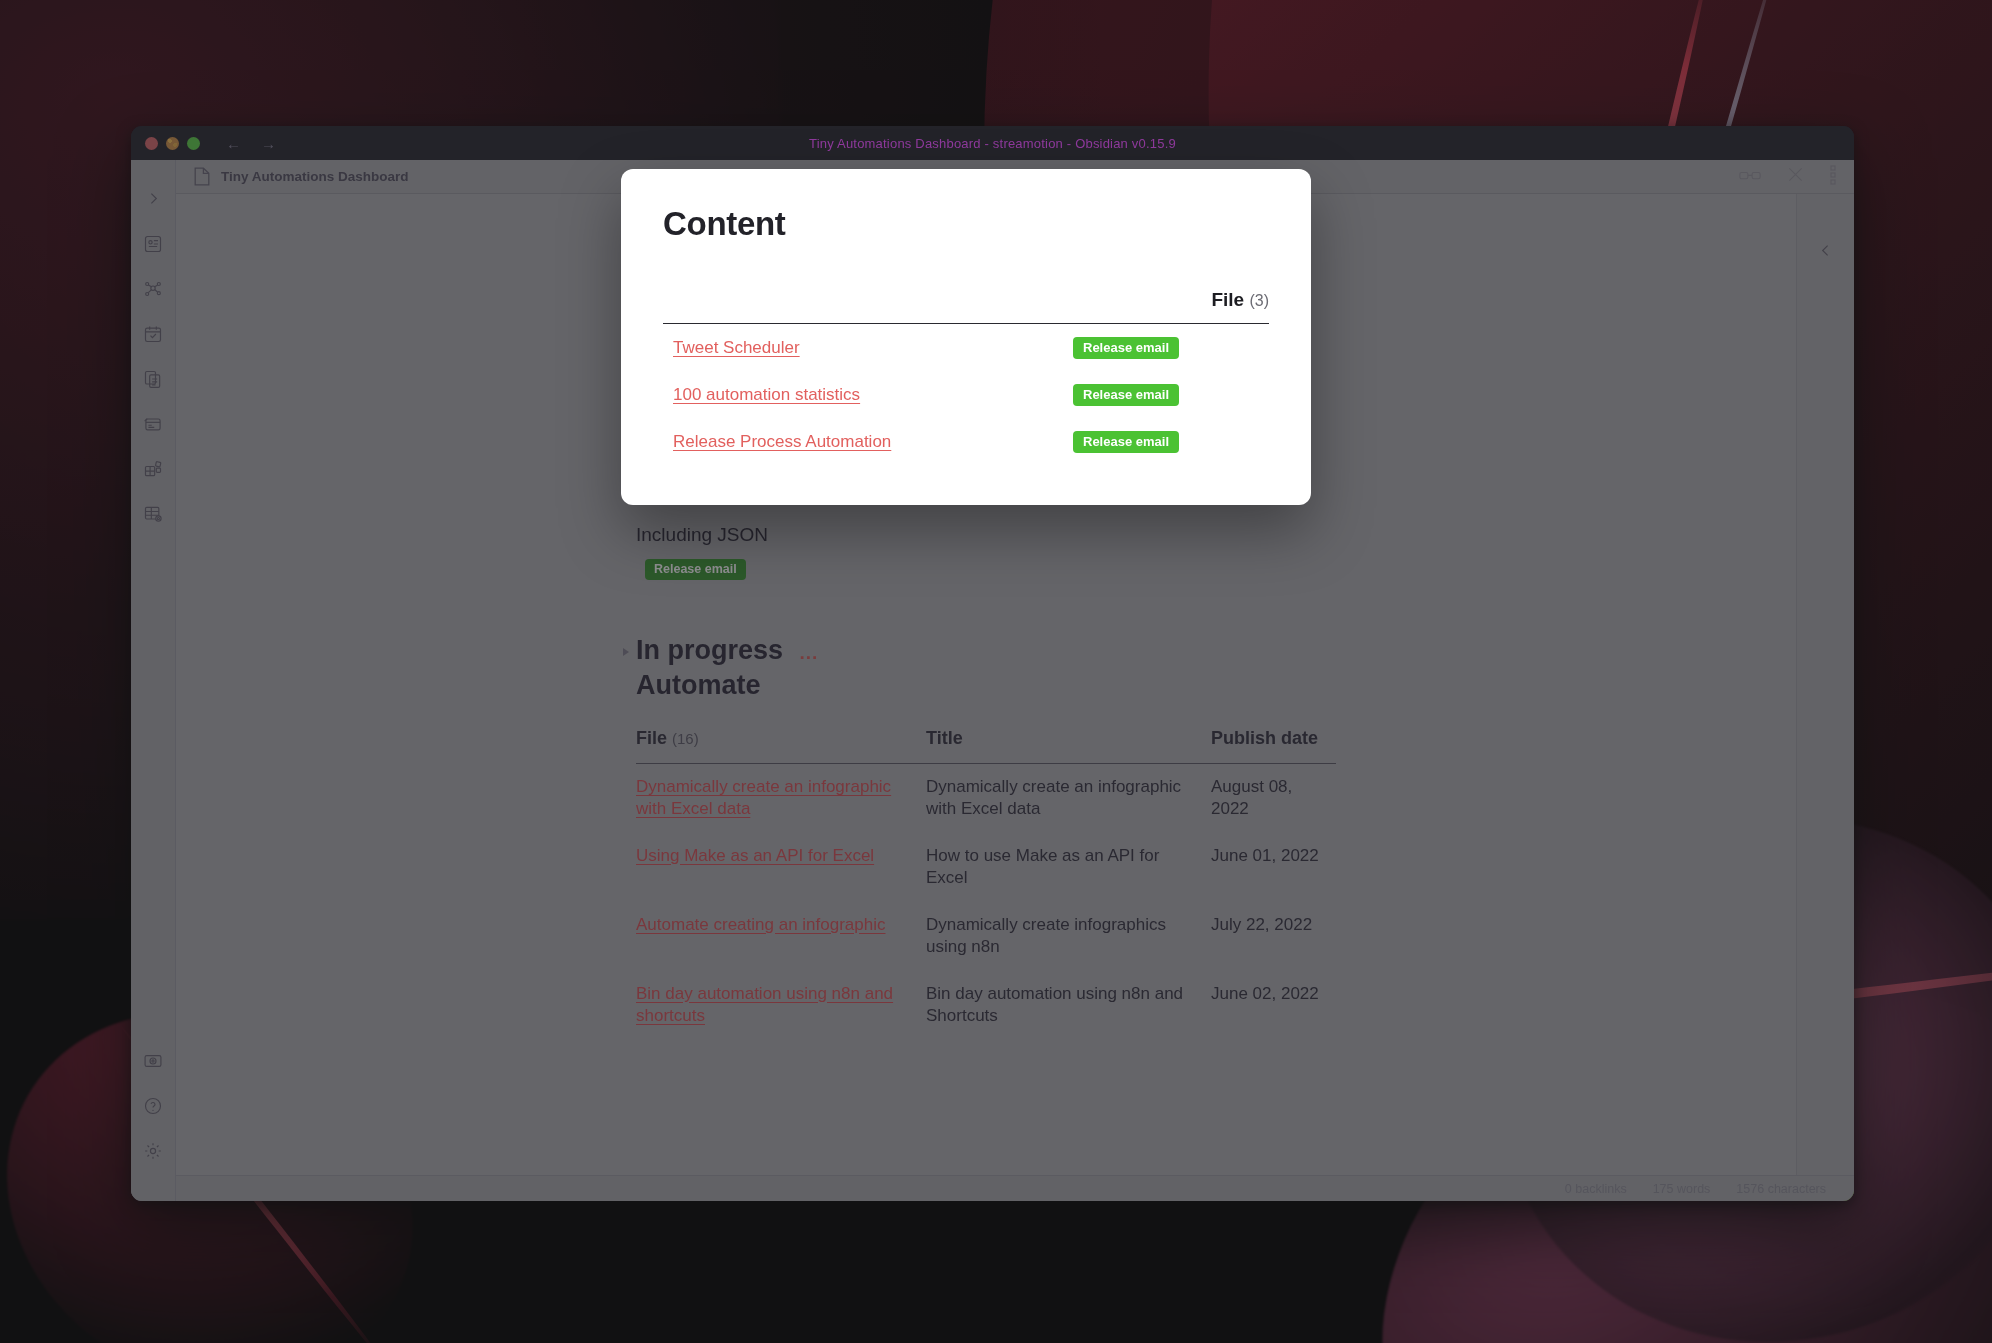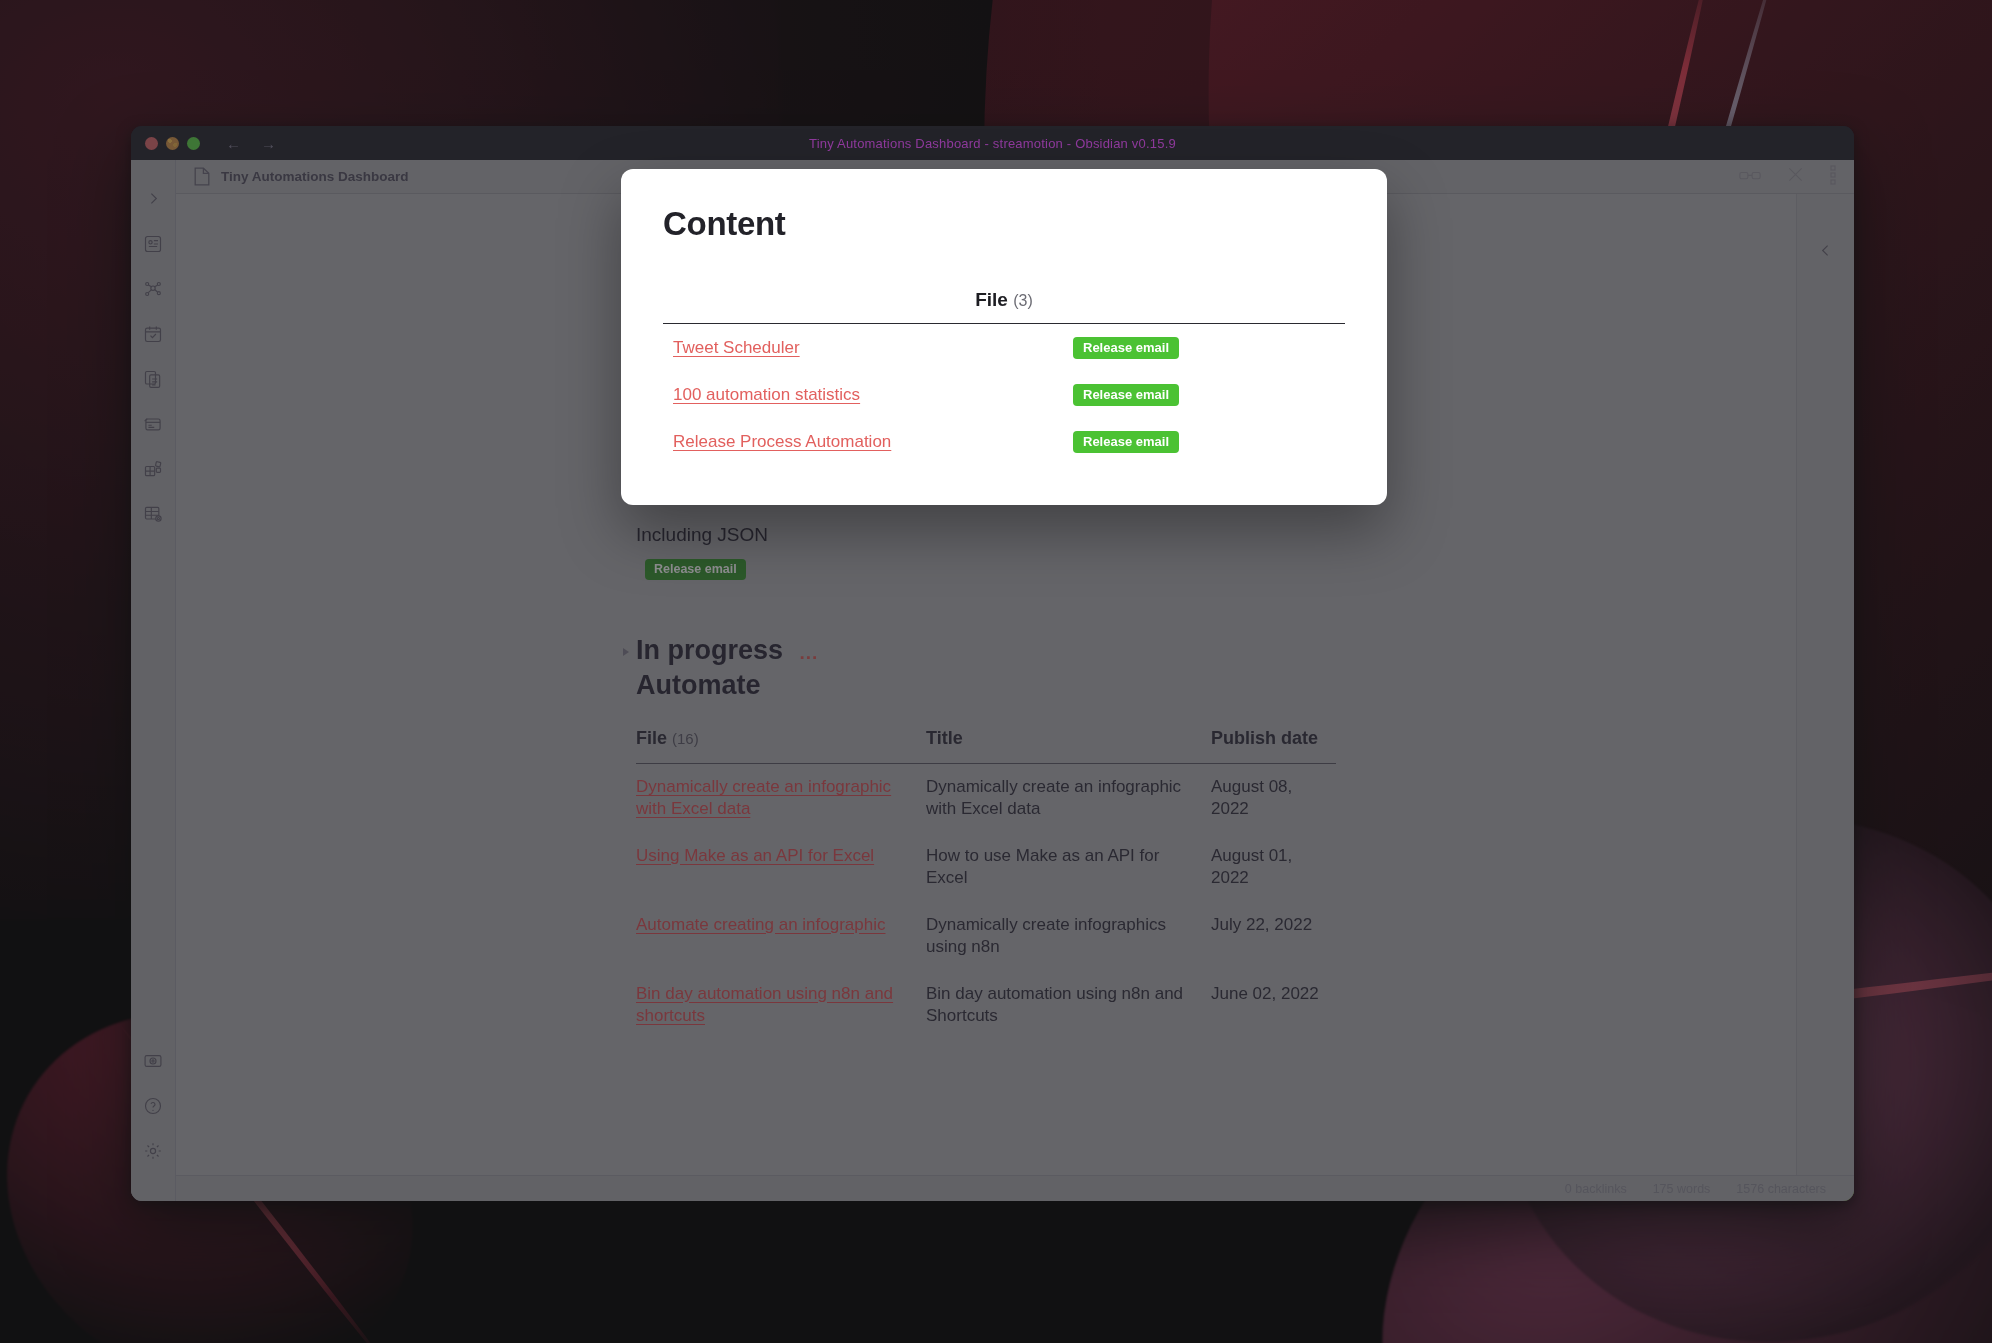--- a/index.html
+++ b/index.html
@@ -235,35 +235,35 @@
 
   
   #overlay {
     position: absolute;
     left: 0; top: 0; width: 1992px; height: 1343px;
     background: rgba(40, 40, 44, .42);
   }
   #modal {
     position: absolute;
     left: 621px; top: 169px;
-    width: 766px; height: 336px;
+    width: 690px; height: 336px;
     background: #ffffff;
     border-radius: 12px;
     box-shadow: 0 26px 60px rgba(0,0,0,.35);
     padding: 36px 42px 0 42px;
     overflow: hidden;
   }
   .modal-title {
     font-size: 33px; font-weight: bold; color: #222229;
     letter-spacing: -.3px;
     margin-bottom: 46px;
   }
   table.modal-tbl { width: 100%; border-collapse: collapse; table-layout: fixed; }
   table.modal-tbl th {
-    text-align: center;
+    text-align: right;
     font-size: 19px; font-weight: bold; color: #1d1d22;
     padding-bottom: 12px;
     border-bottom: 1.8px solid #2a2a30;
   }
   table.modal-tbl th .cnt { font-weight: normal; font-size: 16px; color: #6c6c74; }
   table.modal-tbl td {
     padding: 13px 0 12px 0;
     font-size: 17px;
     vertical-align: middle;
   }
@@ -480,21 +480,21 @@
                   </thead>
                   <tbody id="published-rows">
                       <tr>
                         <td class="fcol"><a>Dynamically create an infographic with Excel data</a></td>
                         <td>Dynamically create an infographic with Excel data</td>
                         <td>August 08, 2022</td>
                       </tr>
                       <tr>
                         <td class="fcol"><a>Using Make as an API for Excel</a></td>
                         <td>How to use Make as an API for Excel</td>
-                        <td>August 01, 2022</td>
+                        <td>June 01, 2022</td>
                       </tr>
                       <tr>
                         <td class="fcol"><a>Automate creating an infographic</a></td>
                         <td>Dynamically create infographics using n8n</td>
                         <td>July 22, 2022</td>
                       </tr>
                       <tr>
                         <td class="fcol"><a>Bin day automation using n8n and shortcuts</a></td>
                         <td>Bin day automation using n8n and Shortcuts</td>
                         <td>June 02, 2022</td>

